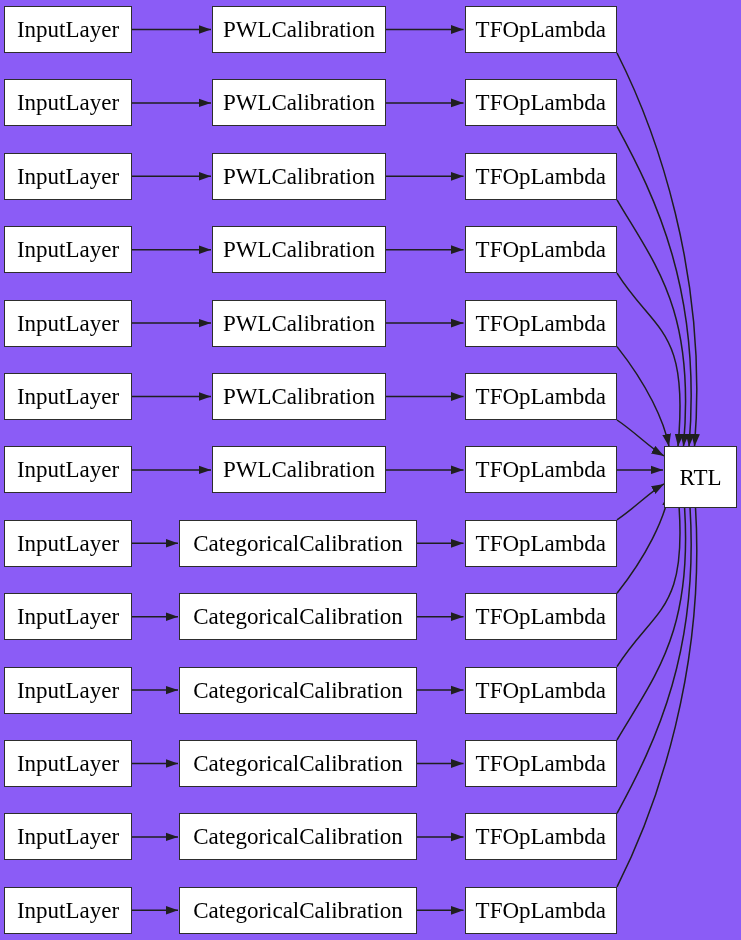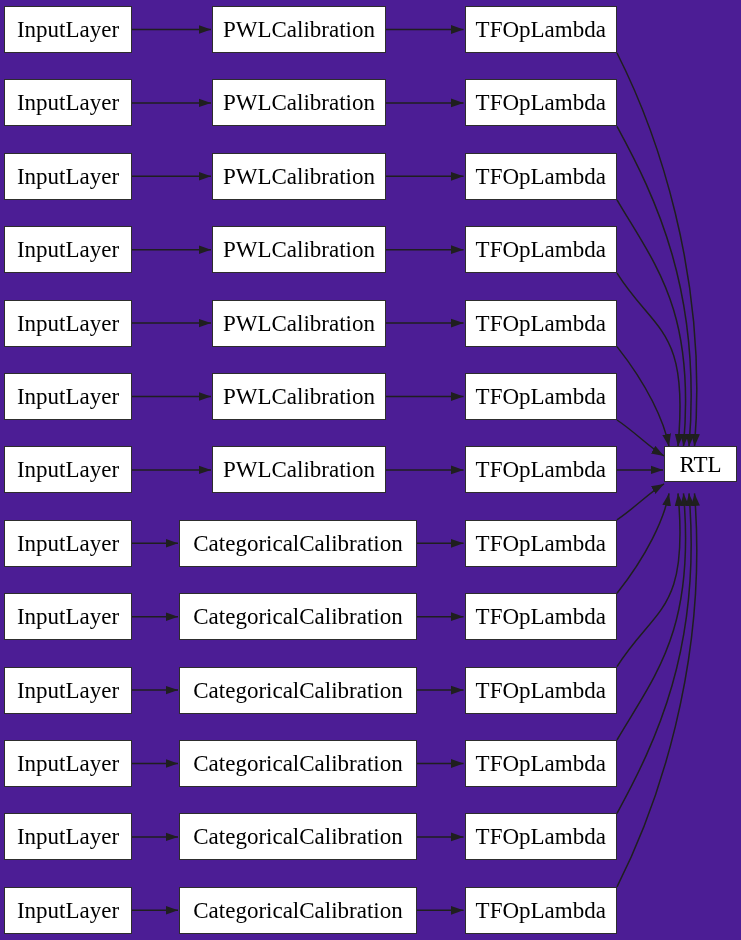--- a/index.html
+++ b/index.html
@@ -8,21 +8,21 @@
     width: 741px;
     height: 940px;
     background: #ffffff;
     overflow: hidden;
     font-family: "Liberation Serif", "DejaVu Serif", serif;
   }
   .canvas {
     position: relative;
     width: 741px;
     height: 940px;
-    background: #4c1d95;
+    background: #8b5cf6;
   }
   #edges {
     position: absolute;
     left: 0;
     top: 0;
     width: 741px;
     height: 940px;
   }
   .node {
     position: absolute;
@@ -204,16 +204,16 @@
         <span>InputLayer</span>
       </div>
       <div class="node" style="left: 179px; top: 886.8px; width: 238px; height: 47px; border-color: rgb(45, 45, 45); color: rgb(0, 0, 0);">
         <span>CategoricalCalibration</span>
       </div>
       <div class="node" style="left: 464.5px; top: 886.8px; width: 152.5px; height: 47px; border-color: rgb(45, 45, 45); color: rgb(0, 0, 0);">
         <span>TFOpLambda</span>
       </div>
     </div>
 
-  <div class="node" id="rtl-node" style="left: 664px; top: 446.4px; width: 73px; height: 36px; border-color: rgb(45, 45, 45);">
+  <div class="node" id="rtl-node" style="left: 664px; top: 446.4px; width: 73px; height: 62px; border-color: rgb(45, 45, 45);">
     <span>RTL</span>
   </div>
 </div>
 
 </body></html>

